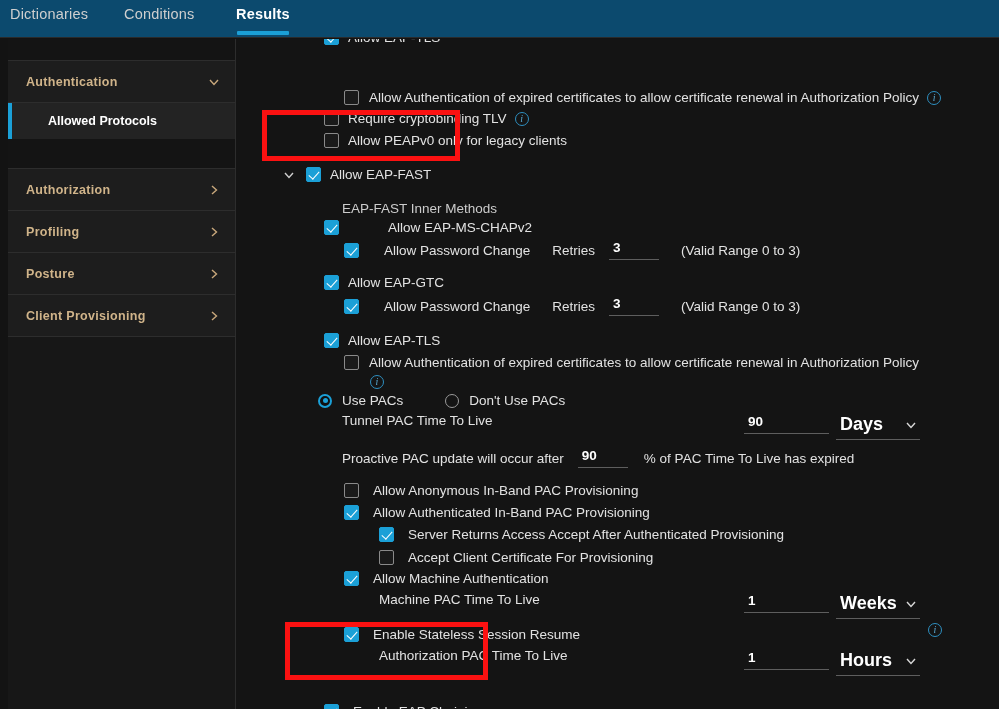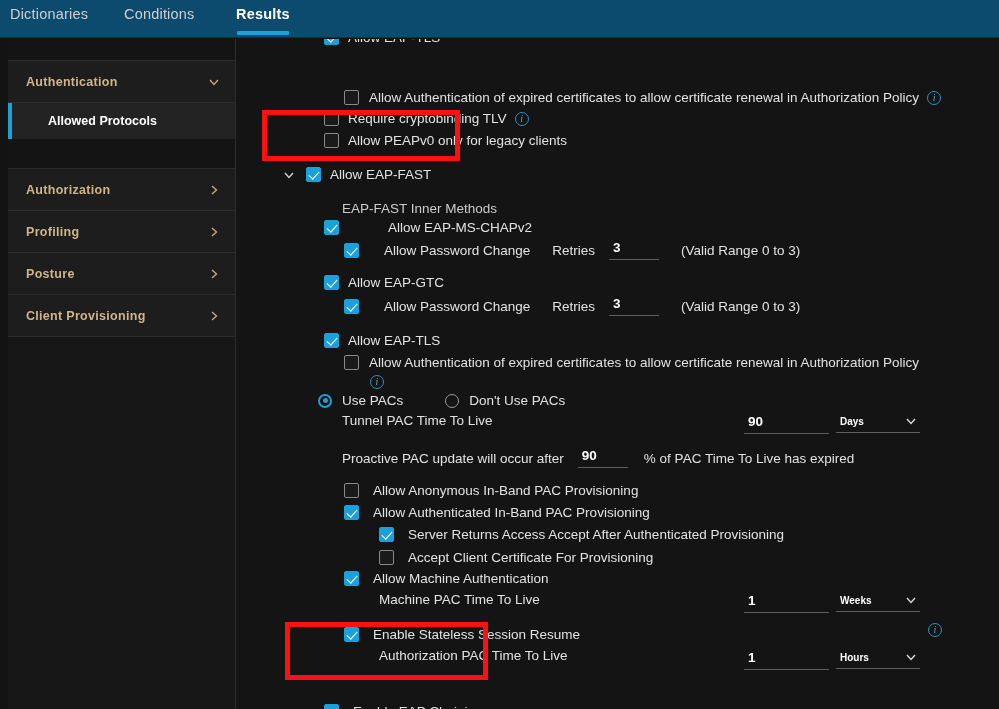--- a/index.html
+++ b/index.html
@@ -102,21 +102,21 @@
     border: none; border-bottom: 1px solid #5e5e5e;
     background: transparent; color: #ffffff;
     font-family: "Liberation Sans", sans-serif;
     font-size: 13.5px; font-weight: bold;
     padding: 0 4px 4px 4px; outline: none;
   }
   .sel-wrap {
     display: flex; align-items: center; justify-content: space-between;
     border-bottom: 1px solid #5e5e5e; padding: 0 2px 4px 4px;
   }
-  .sel-wrap .sv { font-size: 10px; color: #ffffff; font-weight: bold; }
+  .sel-wrap .sv { font-size: 18px; color: #ffffff; font-weight: bold; }
   .sel-wrap .ca { color: #d8d8d8; width: 14px; height: 14px; }
 
   
   .redbox {
     position: absolute; border: 5px solid #fb1111; background: transparent;
     pointer-events: none;
   }
 </style>
 </head>
 <body>

